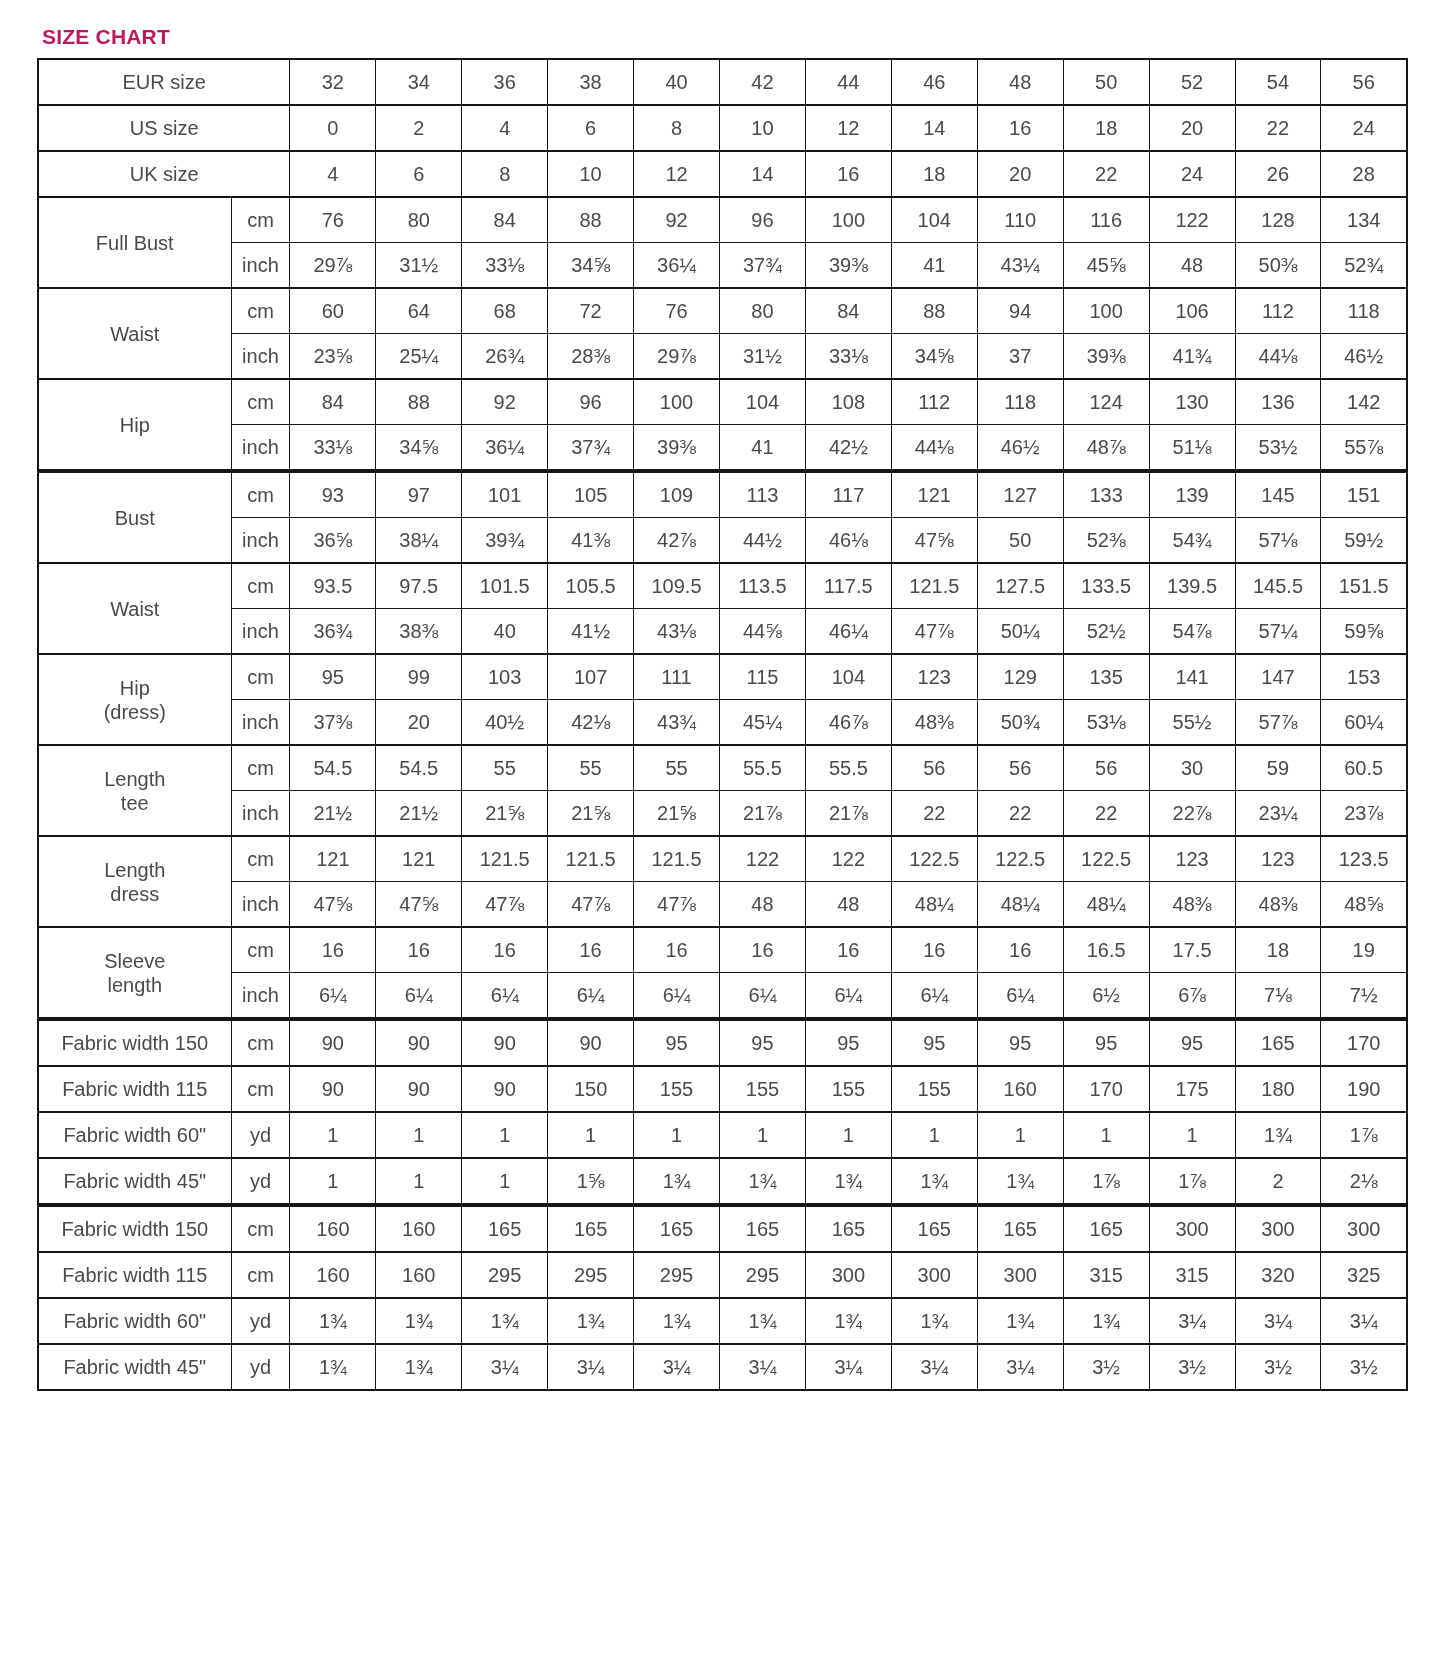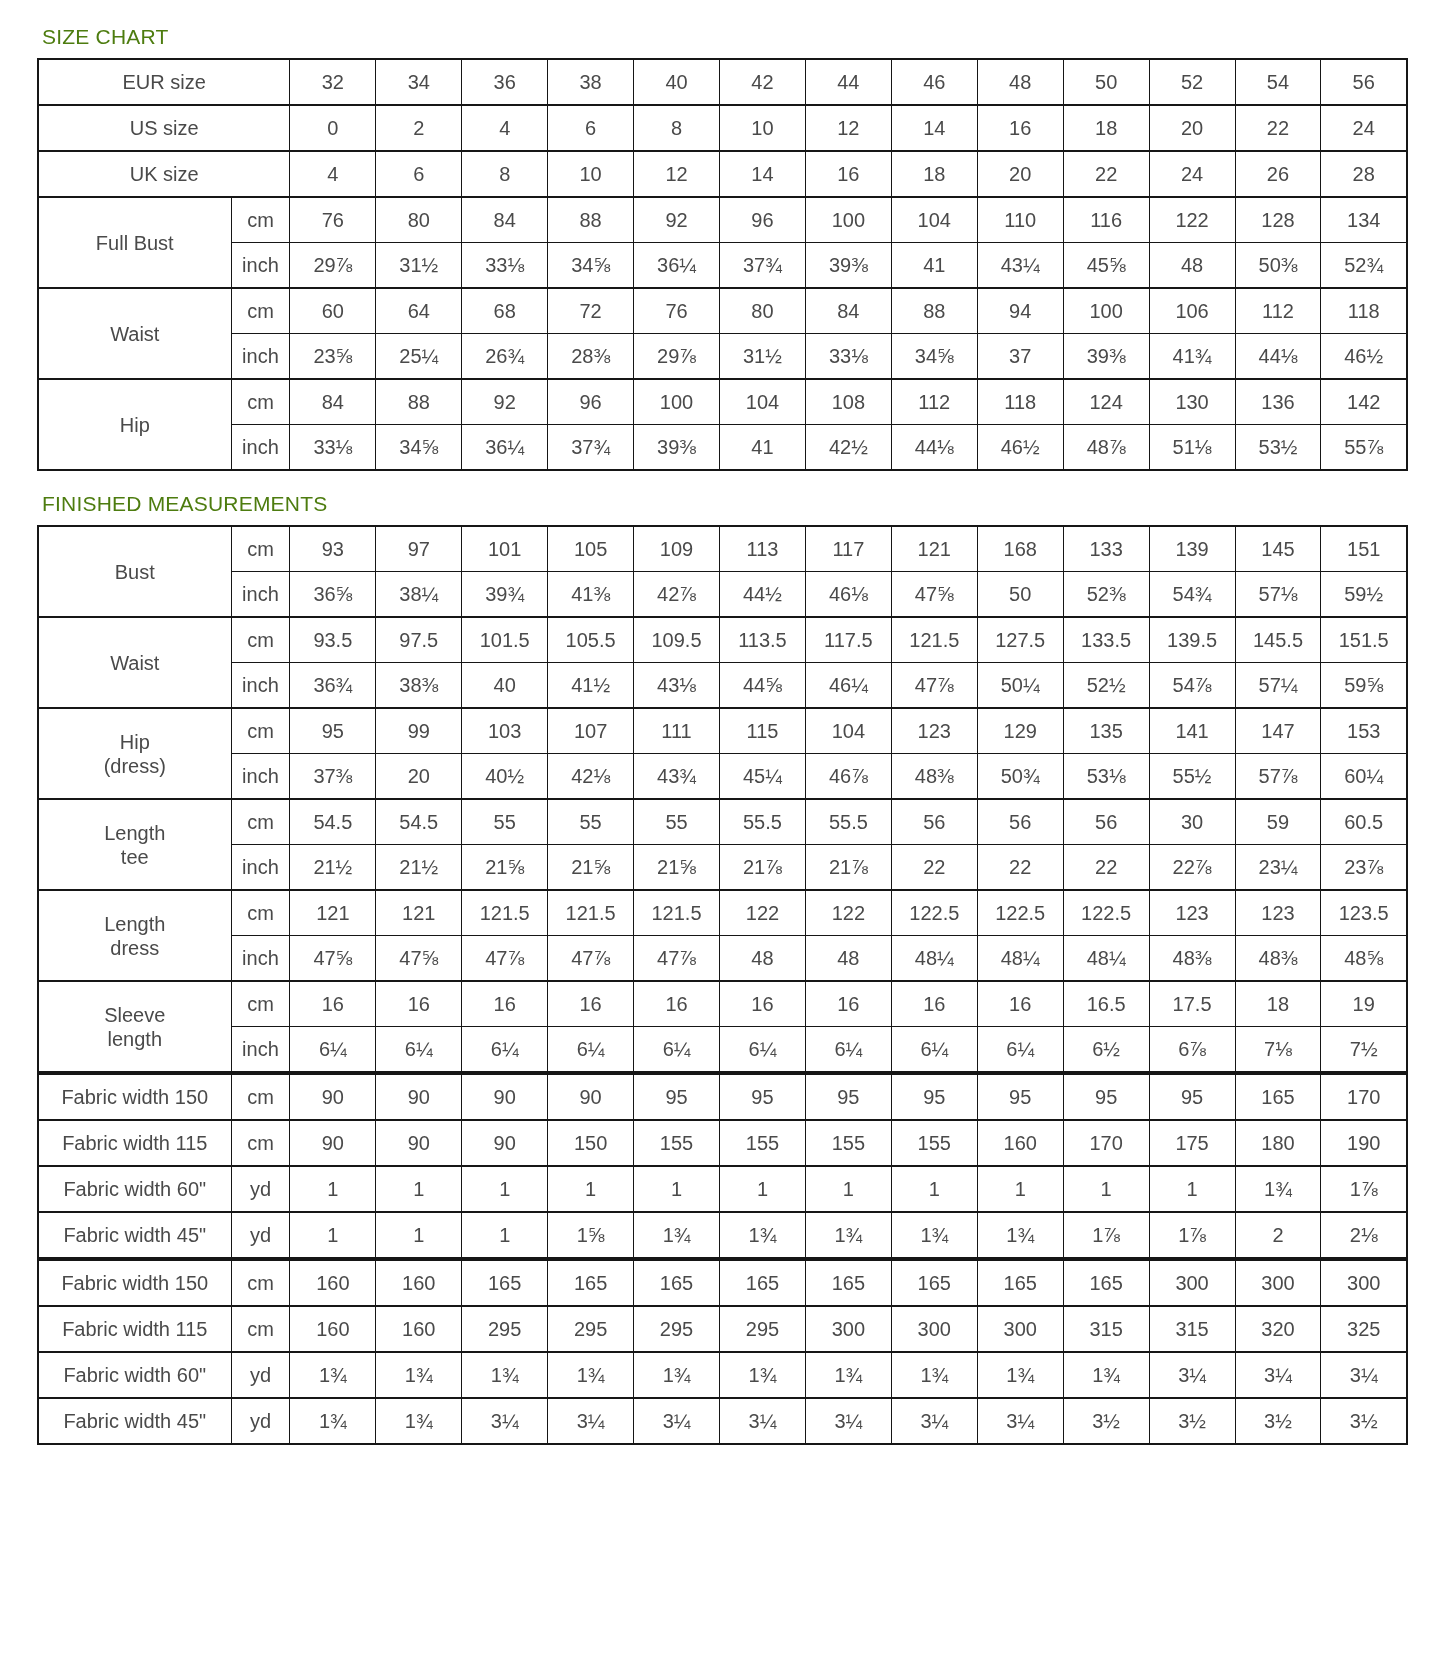--- a/index.html
+++ b/index.html
@@ -11,22 +11,22 @@
     width: 1445px;
     min-height: 1655px;
     font-family: "Liberation Sans", sans-serif;
     color: #474747;
   }
   .page {
     padding: 25px 37px 40px 37px;
   }
   h2.section-title {
     font-size: 21px;
-    font-weight: 400;
-    color: #4d7c0f;
+    font-weight: 700;
+    color: #be185d;
     margin: 0 0 9px 5px;
     letter-spacing: 0.2px;
   }
   section + section h2.section-title {
     margin-top: 21px;
   }
   table.size-table {
     width: 100%;
     border-collapse: collapse;
     table-layout: fixed;
@@ -218,40 +218,39 @@
             <td>48⅞</td>
             <td>51⅛</td>
             <td>53½</td>
             <td>55⅞</td>
           </tr>
         </tbody>
     </table>
   </section>
 
   <section>
-    <h2 class="section-title">FINISHED MEASUREMENTS</h2>
     <table class="size-table">
       <colgroup>
         <col class="c-label">
           <col class="c-unit">
           <col span="13" class="c-data">
       </colgroup>
       <tbody>
           <tr class="gtop">
             <td class="lbl" rowspan="2">Bust</td>
             <td class="unit">cm</td>
             <td>93</td>
             <td>97</td>
             <td>101</td>
             <td>105</td>
             <td>109</td>
             <td>113</td>
             <td>117</td>
             <td>121</td>
-            <td>168</td>
+            <td>127</td>
             <td>133</td>
             <td>139</td>
             <td>145</td>
             <td>151</td>
           </tr>
           <tr>
             <td class="unit">inch</td>
             <td>36⅝</td>
             <td>38¼</td>
             <td>39¾</td>

